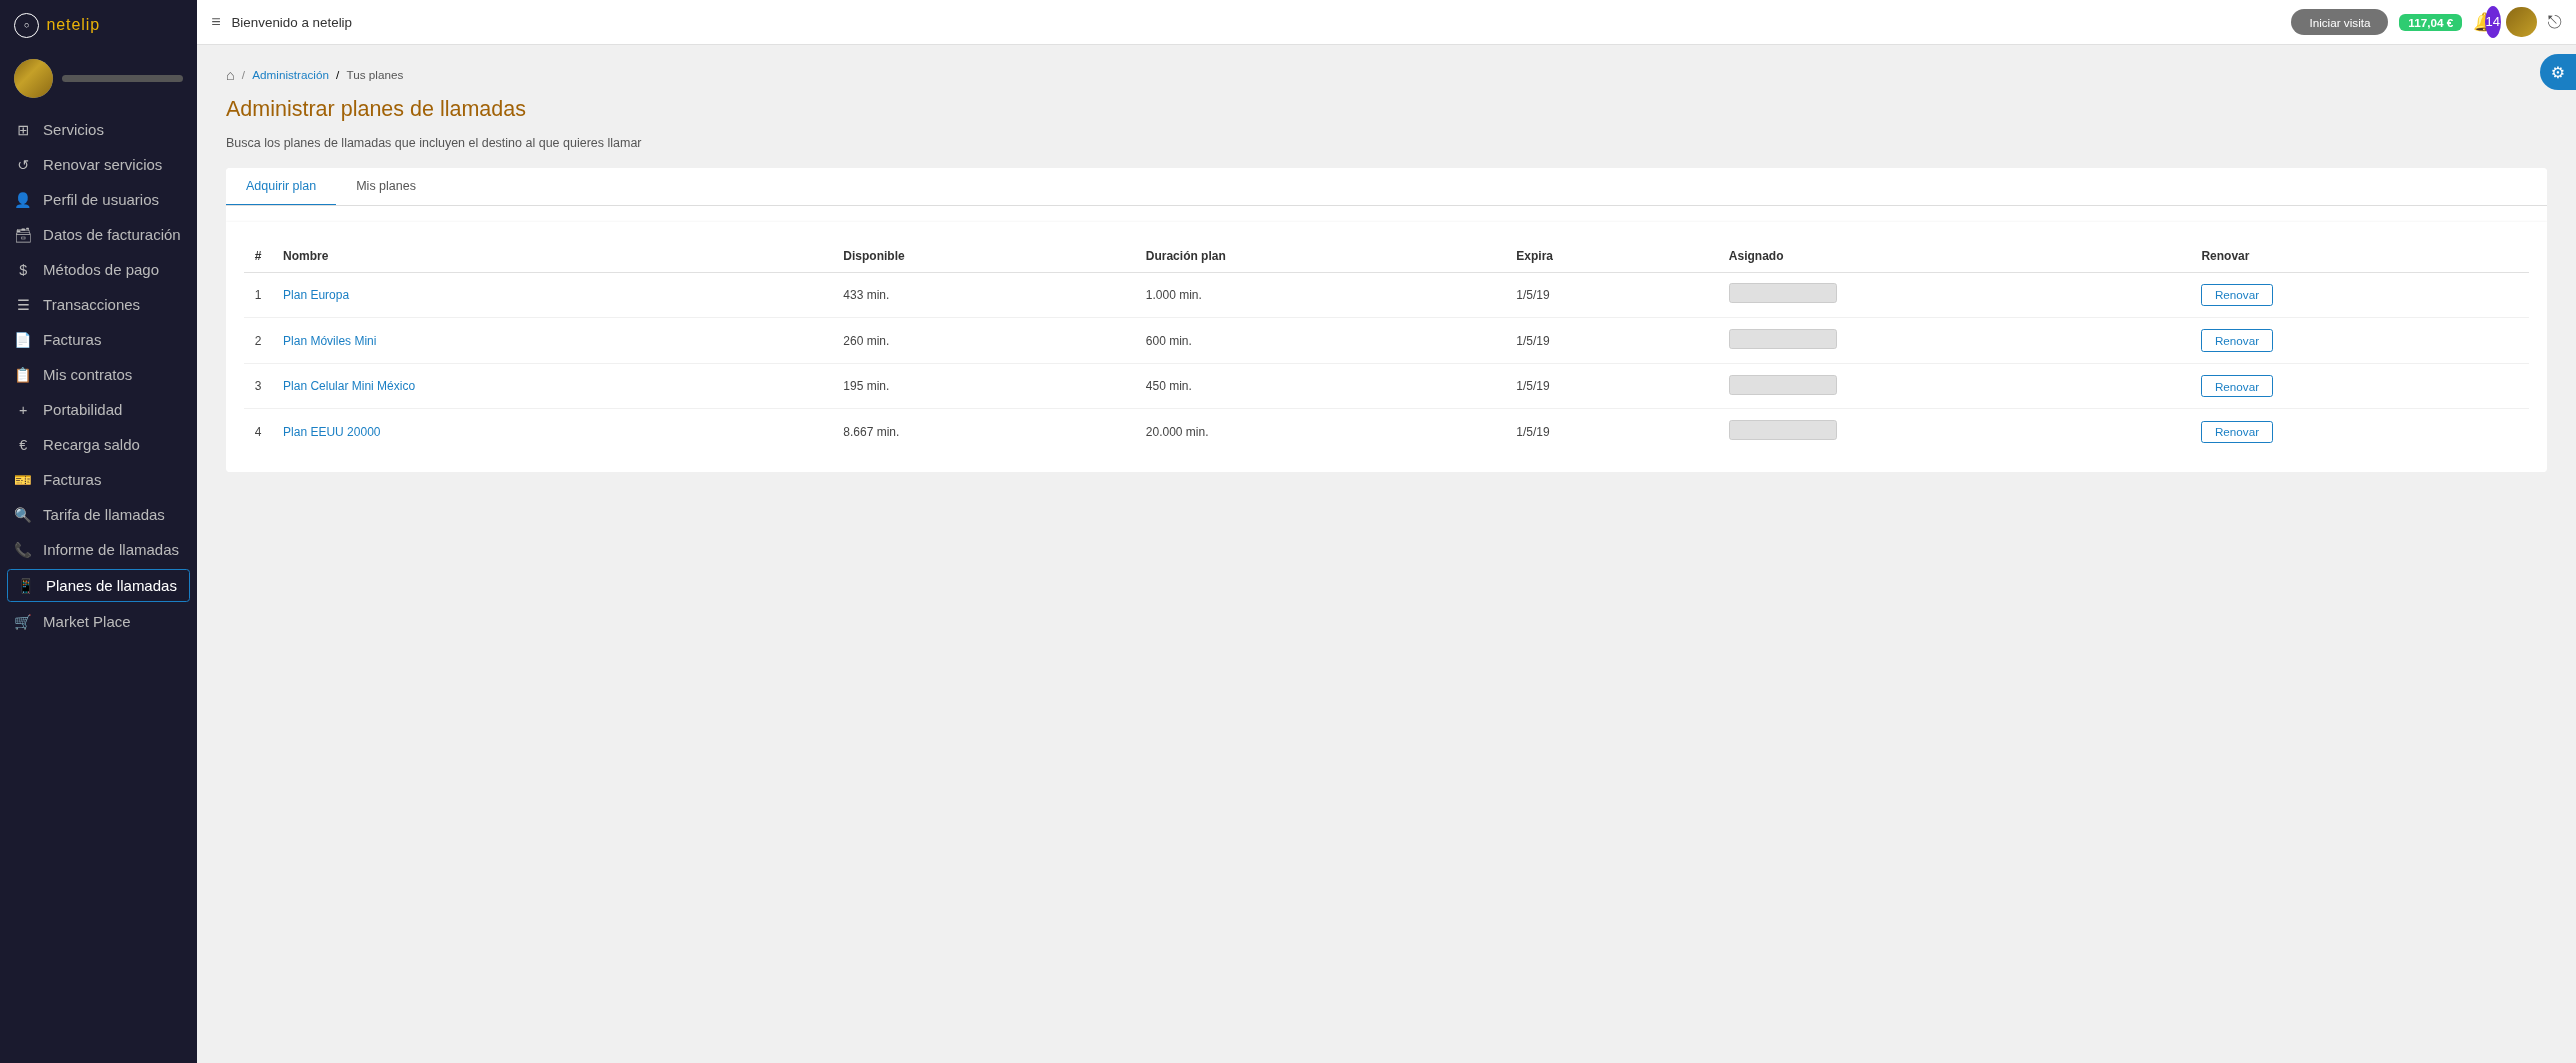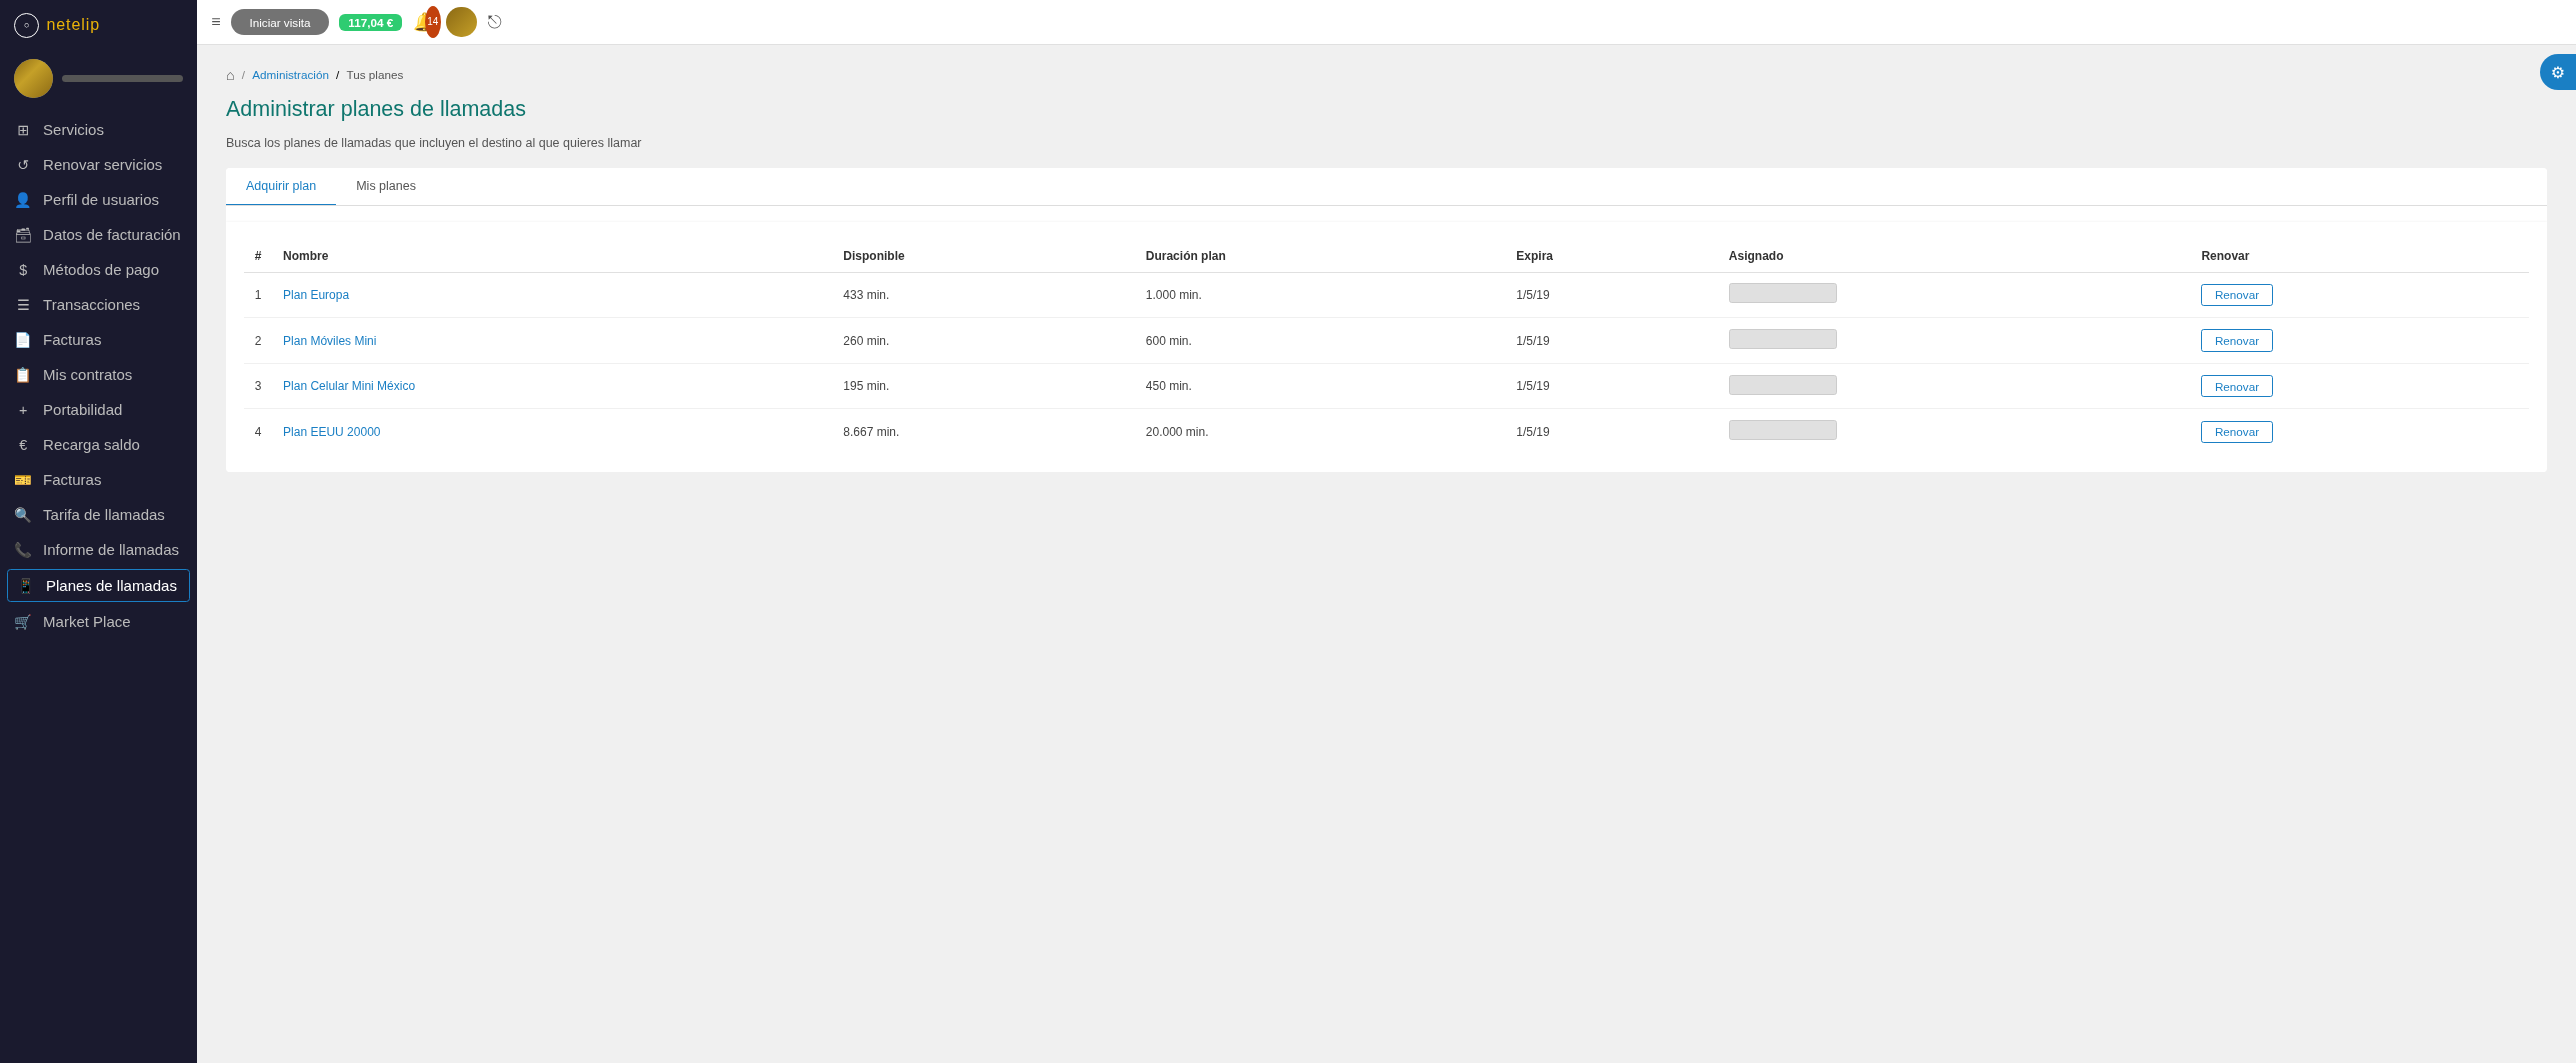--- a/index.html
+++ b/index.html
@@ -131,26 +131,26 @@
     }
     #topbar-notif {
       position: relative;
       cursor: pointer;
     }
     #topbar-notif-icon { font-size: 18px; color: #555; }
     #topbar-notif-badge {
       position: absolute;
       top: -5.4px;
       right: -5.4px;
-      background: #c2410c;
+      background: #6d28d9;
       color: #fff;
       border-radius: 50%;
       width: 16px;
       height: 32px;
-      font-size: 10px;
+      font-size: 13px;
       display: flex;
       align-items: center;
       justify-content: center;
     }
     #topbar-avatar {
       width: 30.5px;
       height: 30.5px;
       border-radius: 50%;
       background: linear-gradient(135deg, #8B6914, #c5a028);
       cursor: pointer;
@@ -191,21 +191,21 @@
     }
     #breadcrumb a { color: #1a7fc4; text-decoration: none; }
     #breadcrumb-sep { color: #888; }
     #breadcrumb-current { color: #555; }
     #breadcrumb-home { font-size: 14.3px; color: #555; cursor: pointer; }
 
     
     #page-title {
       font-size: 21.5px;
       font-weight: 400;
-      color: #0f766e;
+      color: #a16207;
       margin-bottom: 14.3px;
     }
 
     
     #page-subtitle {
       font-size: 12.5px;
       color: #555;
       margin-bottom: 18px;
     }
 
@@ -367,20 +367,21 @@
         <span class="icon">🛒</span>
     <span class="sidebar-item-label">Market Place</span>
       </div>
     </div>
 </div>
 
 <div id="main">
 
   <div id="topbar">
     <span id="topbar-menu-icon">≡</span>
+    <span id="topbar-title">Bienvenido a netelip</span>
     <button id="topbar-visit-btn">Iniciar visita</button>
     <div id="topbar-balance">117,04 €</div>
     <div id="topbar-notif">
       <span id="topbar-notif-icon">🔔</span>
       <div id="topbar-notif-badge">14</div>
     </div>
     <div id="topbar-avatar"></div>
     <span id="topbar-signout">⎋</span>
   </div>
 

